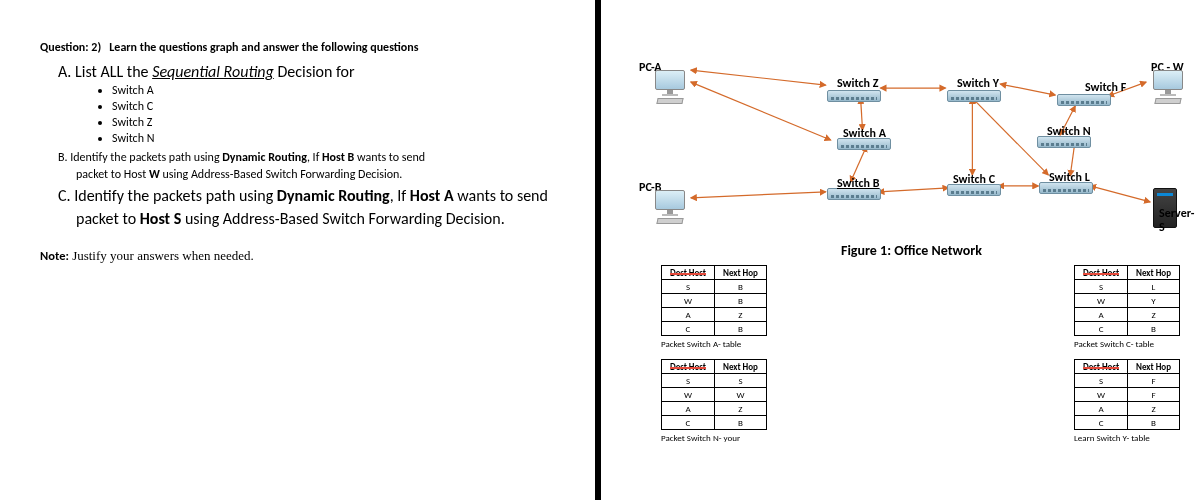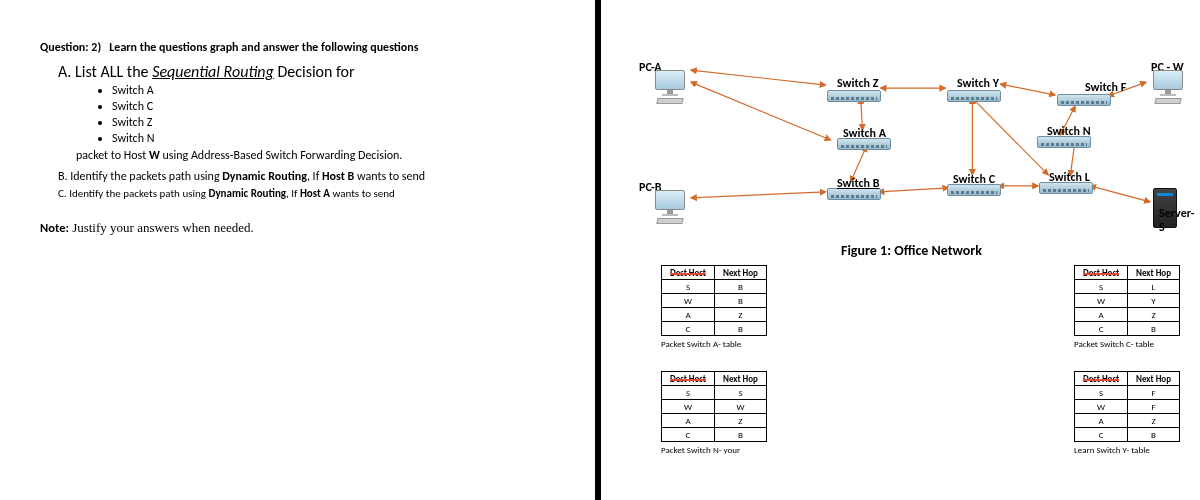--- a/index.html
+++ b/index.html
@@ -6,41 +6,41 @@
   body { font-family: Calibri, Arial, sans-serif; width: 1200px; height: 500px; display: flex; background: #fff; color: #000; }
   .left { width: 595px; padding: 40px 40px 20px 40px; }
   .divider { width: 6px; background: #000; }
   .right { flex: 1; position: relative; padding: 10px; }
   .q-title { font-size: 12px; font-weight: bold; margin-bottom: 8px; }
   .list-a { font-size: 16px; margin-left: 18px; }
   .list-a > div { margin-bottom: 2px; }
   .sub-bullets { margin-left: 72px; font-size: 12px; }
   .sub-bullets li { margin-bottom: 2px; list-style: disc; }
   .body-text { font-size: 12px; margin-left: 28px; line-height: 1.45; }
-  .body-text-c { font-size: 11px; margin-left: 28px; line-height: 1.45; }
+  .body-text-c { font-size: 16px; margin-left: 28px; line-height: 1.45; }
   .note { font-size: 13px; font-family: "Times New Roman", serif; margin-top: 18px; }
   .note b { font-family: Calibri, Arial, sans-serif; font-size: 12.5px;}
   .und { text-decoration: underline; }
   
   .diagram { position: absolute; left: 10px; top: 10px; right: 10px; height: 240px; }
   .label { position: absolute; font-size: 12px; font-weight: bold; }
   .pc { width: 38px; height: 38px; position: absolute; }
   .monitor { width: 30px; height: 20px; background: linear-gradient(#dceff7,#a7c9de); border: 1px solid #888; border-radius: 2px; margin: 0 auto; }
   .stand { width: 6px; height: 4px; background: #999; margin: 0 auto; }
   .base { width: 16px; height: 2px; background: #bbb; margin: 0 auto; }
   .kb { width: 26px; height: 6px; background: #cfcfcf; border: 1px solid #999; margin: 2px auto 0; transform: skewX(-12deg); }
   .server { width: 24px; height: 40px; position: absolute; background: linear-gradient(#444,#222); border: 1px solid #111; border-radius: 2px; }
   .server::before { content:''; position:absolute; top:4px; left:3px; right:3px; height:3px; background:#0c88d6; }
   .switch { width: 54px; height: 12px; position: absolute; background: linear-gradient(#d0e4ef,#97b9cc); border: 1px solid #6f8fa1; border-radius: 2px; }
   .switch::after { content:''; position:absolute; bottom:1px; left:3px; right:3px; height:3px; background: repeating-linear-gradient(90deg,#5b7d8f 0 3px, transparent 3px 5px); }
   svg.net { position: absolute; left: 0; top: 0; width: 100%; height: 100%; }
   .fig-cap { position: absolute; font-size: 14px; font-weight: bold; }
   
   .tables { position: absolute; left: 60px; top: 265px; right: 20px; display: flex; justify-content: space-between; }
-  .tcol { display: flex; flex-direction: column; align-items: center; gap: 22px; }
+  .tcol { display: flex; flex-direction: column; align-items: center; gap: 10px; }
   table.rt { border-collapse: collapse; font-size: 9px; }
   table.rt th, table.rt td { border: 1px solid #000; padding: 1px 8px; text-align: center; font-weight: normal; }
   table.rt th { font-weight: bold; }
   .strike-dest { position: relative; display:inline-block; }
   .strike-dest::after { content:''; position:absolute; left:0; right:0; top:55%; height:1.6px; background:#e74a3b; }
   .tcap { font-size: 9px; margin-top: 2px; }
 </style>
 </head>
 <body>
 
@@ -53,28 +53,31 @@
     <div>
       <span>A.  List ALL the </span><i class="und">Sequential Routing</i><span> Decision for</span>
     </div>
   </div>
   <ul class="sub-bullets">
     <li>Switch  A</li>
     <li>Switch C</li>
     <li>Switch Z</li>
     <li>Switch N</li>
   </ul>
+  <div class="body-text" style="margin-left:18px; margin-top:4px;">
+    <span>B.  Identify the packets path using </span><b>Dynamic Routing</b><span>, If </span><b>Host B</b><span> wants to send</span>
+  </div>
   <div class="body-text" style="margin-left:36px;">
     <span>packet to Host </span><b>W</b><span> using Address-Based Switch Forwarding Decision.</span>
   </div>
-  <div class="body-text" style="margin-left:18px; margin-top:4px;">
-    <span>B.  Identify the packets path using </span><b>Dynamic Routing</b><span>, If </span><b>Host B</b><span> wants to send</span>
-  </div>
   <div class="body-text-c" style="margin-left:18px;">
     <span>C.  Identify the packets path using </span><b>Dynamic Routing</b><span>, If </span><b>Host A</b><span> wants to send</span>
+  </div>
+  <div class="body-text-c" style="margin-left:36px;">
+    <span>packet to </span><b>Host S</b><span> using Address-Based Switch Forwarding Decision.</span>
   </div>
   <div class="note">
     <b>Note:</b><span> Justify your answers when needed.</span>
   </div>
 </div>
 
 <div class="divider"></div>
 
 <div class="right">
   <div class="diagram">

